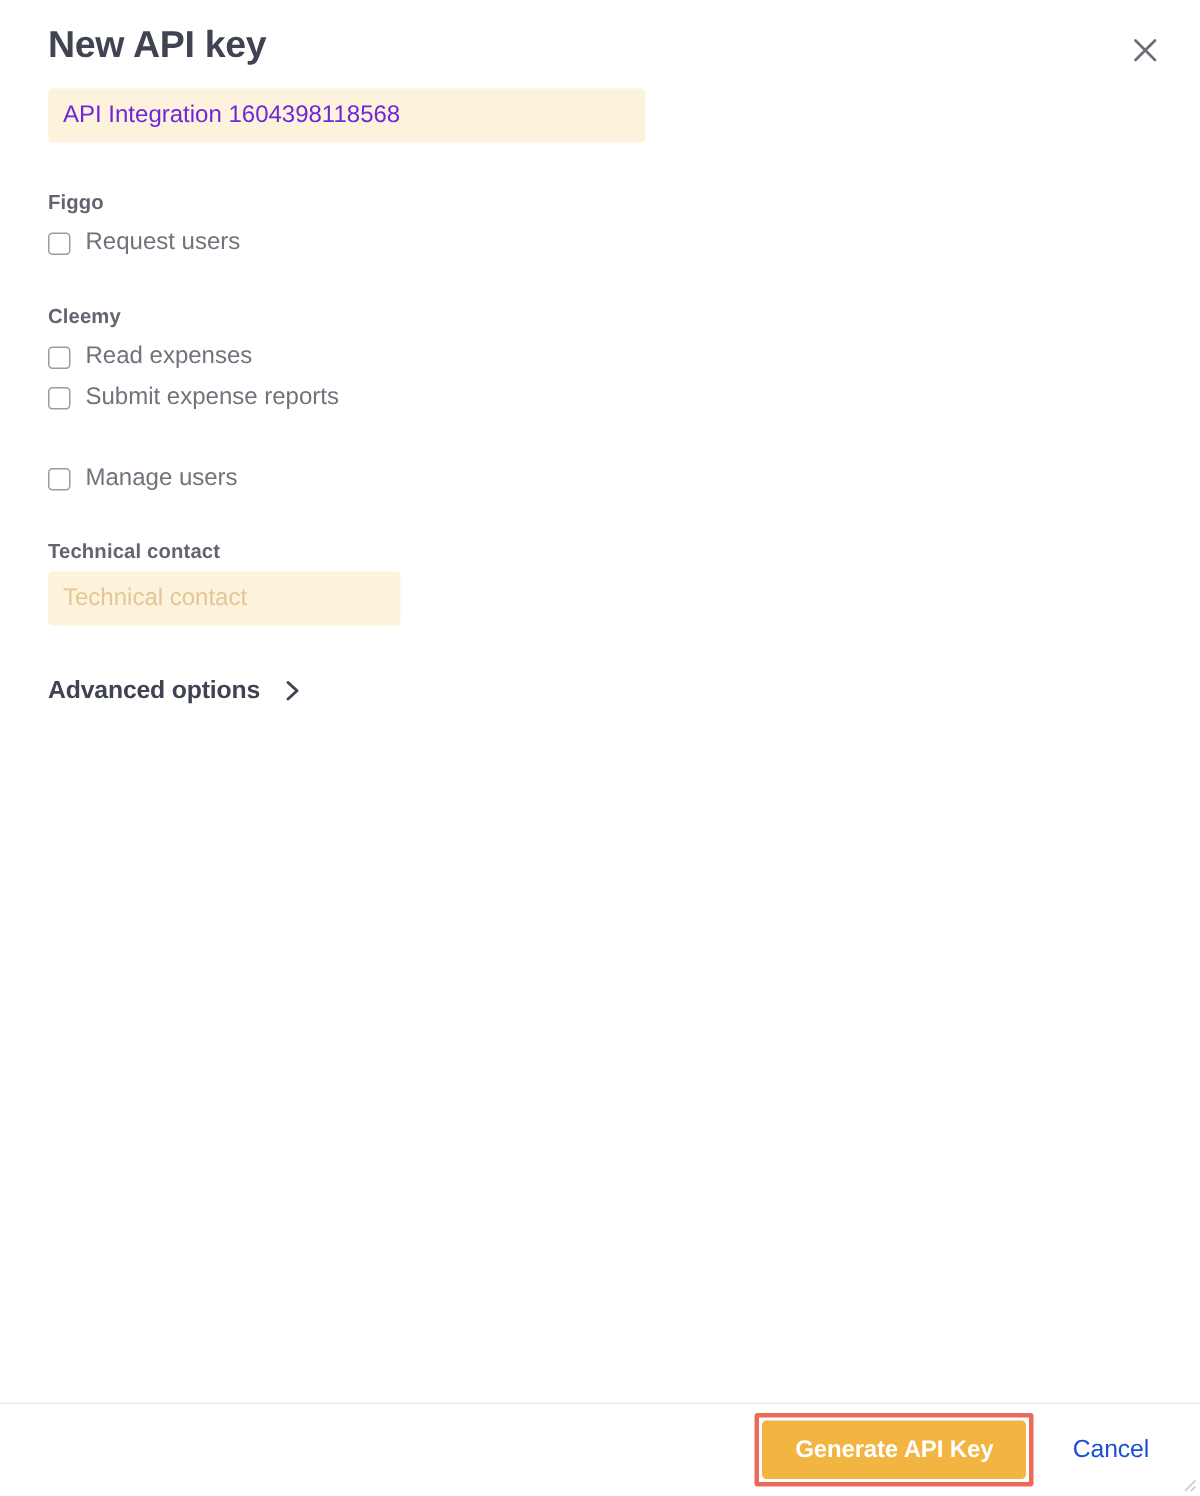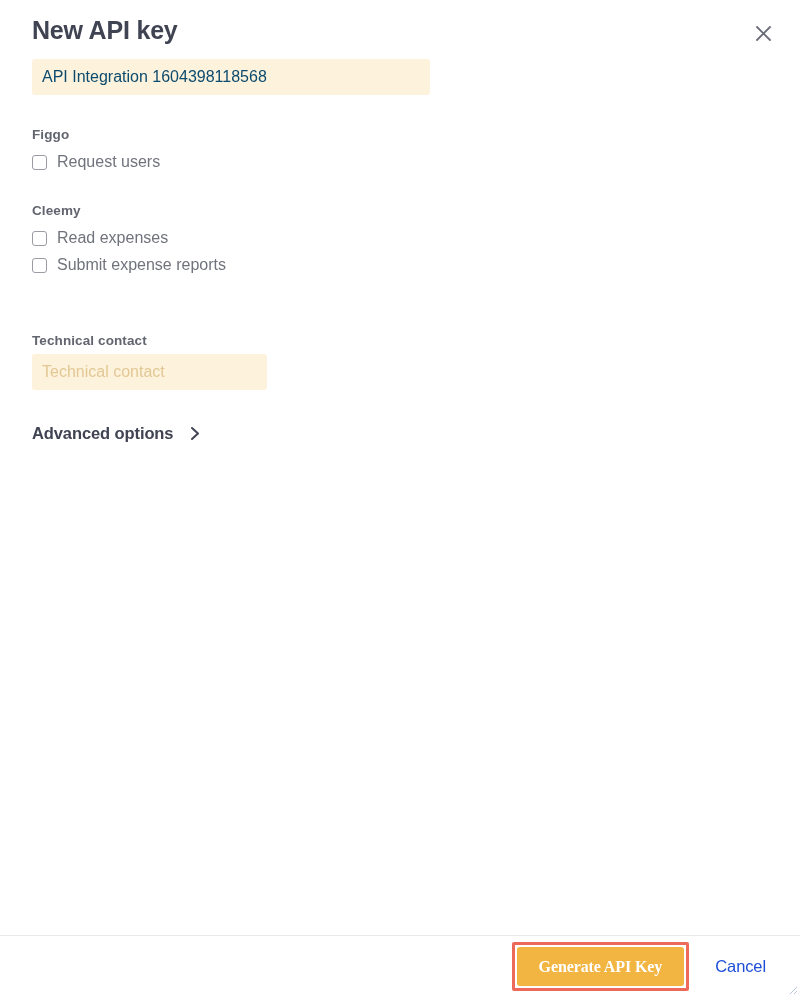--- a/index.html
+++ b/index.html
@@ -66,21 +66,21 @@
     margin: 0 0 6px 0;
     letter-spacing: 0.1px;
   }
 
   .text-input {
     background: #fdf3dc;
     border: none;
     border-radius: 3px;
     font-family: "Liberation Sans", sans-serif;
     font-size: 16px;
-    color: #0c4a6e;
+    color: #6d28d9;
     padding: 9px 10px;
     outline: none;
     box-sizing: border-box;
     display: block;
   }
   .text-input.key-name { width: 398px; }
   .text-input.tech-contact { width: 235px; color: #6c6f78; }
   .text-input.tech-contact::placeholder {
     color: #e3c795;
     opacity: 1;
@@ -156,21 +156,21 @@
     border-radius: 2px;
     background: #ffffff;
     display: inline-block;
     line-height: 0;
   }
   .primary-button {
     background: #f2b541;
     color: #ffffff;
     border: none;
     border-radius: 3px;
-    font-family: Liberation Serif, serif;
+    font-family: Liberation Sans, sans-serif;
     font-size: 16px;
     font-weight: bold;
     padding: 11px 22px;
     cursor: pointer;
     line-height: 1.1;
     letter-spacing: -0.1px;
   }
   .secondary-button {
     background: none;
     border: none;
@@ -232,20 +232,24 @@
       </div>
       <div class="checkbox-row">
         <span class="checkbox-box"></span>
         <span class="checkbox-label">Submit expense reports</span>
       </div>
     </div>
 
     <div class="spacer-md"></div>
 
     <div>
+      <div class="checkbox-row">
+        <span class="checkbox-box"></span>
+        <span class="checkbox-label">Manage users</span>
+      </div>
     </div>
 
     <div class="spacer-md"></div>
 
     <div>
       <div class="field-label">Technical contact</div>
       <input class="text-input tech-contact" type="text" placeholder="Technical contact" style="">
     </div>
 
     <div class="advanced-row">

